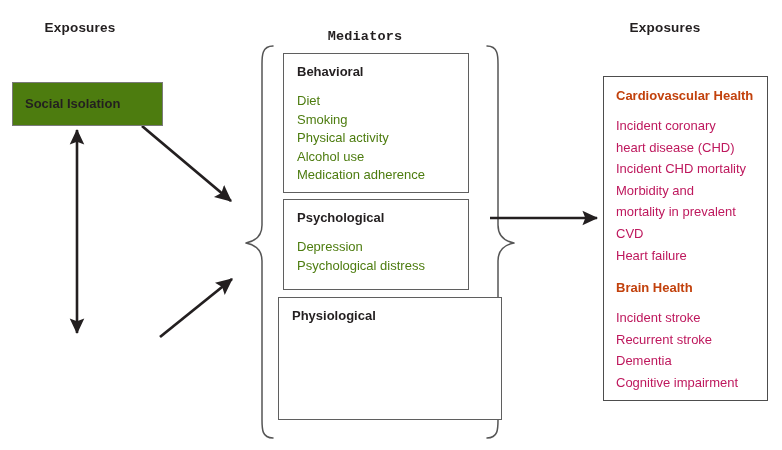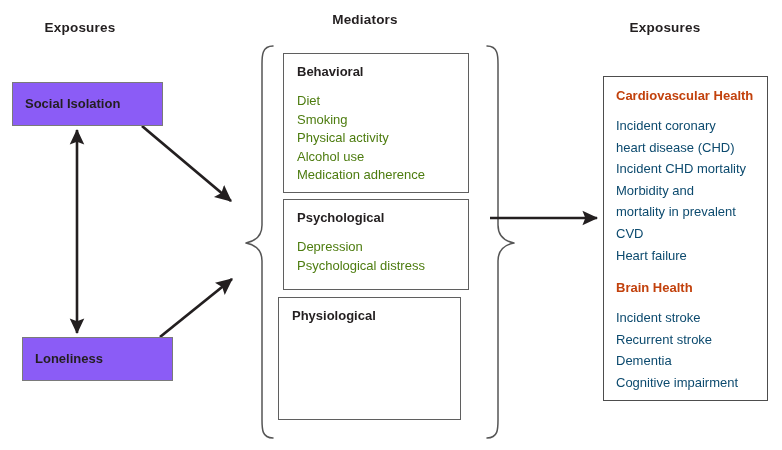--- a/index.html
+++ b/index.html
@@ -34,21 +34,21 @@
     letter-spacing: 0.2px;
     color: #231f20;
     white-space: nowrap;
     text-align: center;
     transform: translateX(-50%);
   }
   .node-box {
     position: absolute;
     box-sizing: border-box;
     border: 1.4px solid #7a7a7a;
-    background: #8b5cf6;
+    background: #4d7c0f;
   }
   .node-label {
     position: absolute;
     font-size: 13px;
     font-weight: bold;
     color: #231f20;
     white-space: nowrap;
   }
   .med-box {
     position: absolute;
@@ -81,21 +81,21 @@
     position: absolute;
     font-size: 13px;
     font-weight: bold;
     color: #c2410c;
     white-space: nowrap;
   }
   .outcome-lines {
     position: absolute;
     font-size: 13px;
     line-height: 21.6px;
-    color: #0c4a6e;
+    color: #be185d;
     white-space: pre-line;
   }
 </style>
 </head>
 <body>
 
 <div id="diagram-root">
 
   <svg id="vector-layer" viewBox="0 0 782 450">
     <defs>
@@ -139,48 +139,45 @@
       <line x1="160" y1="337" x2="232" y2="279" stroke="#231f20" stroke-width="2.8" marker-end="url(#arrowhead)"></line>
     </g>
 
     <g>
       <line x1="490" y1="218" x2="597" y2="218" stroke="#231f20" stroke-width="2.6" marker-end="url(#arrowhead)"></line>
     </g>
   </svg>
 
   <div class="col-header" style="left:80px; top:20px;">Exposures</div>
 
-  <div class="col-header" style="left:365px; top:12px;">Mediators</div>
+  <div class="col-header" style="left:365px; top:29px;font-family:Liberation Mono, monospace;">Mediators</div>
 
   <div class="col-header" style="left:665px; top:20px;">Exposures</div>
 
   <div class="node-box" style="left:12px; top:82px; width:151px; height:44px;">
     <span class="node-label" style="left:12px; top:13px;">Social Isolation</span>
   </div>
 
-  <div class="node-box" style="left:22px; top:337px; width:151px; height:44px;">
-    <span class="node-label" style="left:12px; top:13px;">Loneliness</span>
-  </div>
 
   <div class="med-box" style="left:283px; top:53px; width:186px; height:140px;padding-left:36px;">
     <span class="box-title" style="left:13px; top:10px;">Behavioral</span>
     <span class="box-lines" style="left:13px; top:38px;">Diet
 Smoking
 Physical activity
 Alcohol use
 Medication adherence</span>
   </div>
 
   <div class="med-box" style="left:283px; top:199px; width:186px; height:91px;">
     <span class="box-title" style="left:13px; top:10px;">Psychological</span>
     <span class="box-lines" style="left:13px; top:38px;">Depression
 Psychological distress</span>
   </div>
 
-  <div class="med-box" style="left:278px; top:297px; width:183px; height:123px;">
+  <div class="med-box" style="left:278px; top:297px; width:224px; height:123px;">
     <span class="box-title" style="left:13px; top:10px;">Physiological</span>
   </div>
 
   <div class="outcome-box" style="left:603px; top:76px; width:165px; height:325px;">
 
     <span class="outcome-title" style="left:12px; top:11px;">Cardiovascular Health</span>
     <span class="outcome-lines" style="left:12px; top:38px;">Incident coronary
 heart disease (CHD)
 Incident CHD mortality
 Morbidity and

